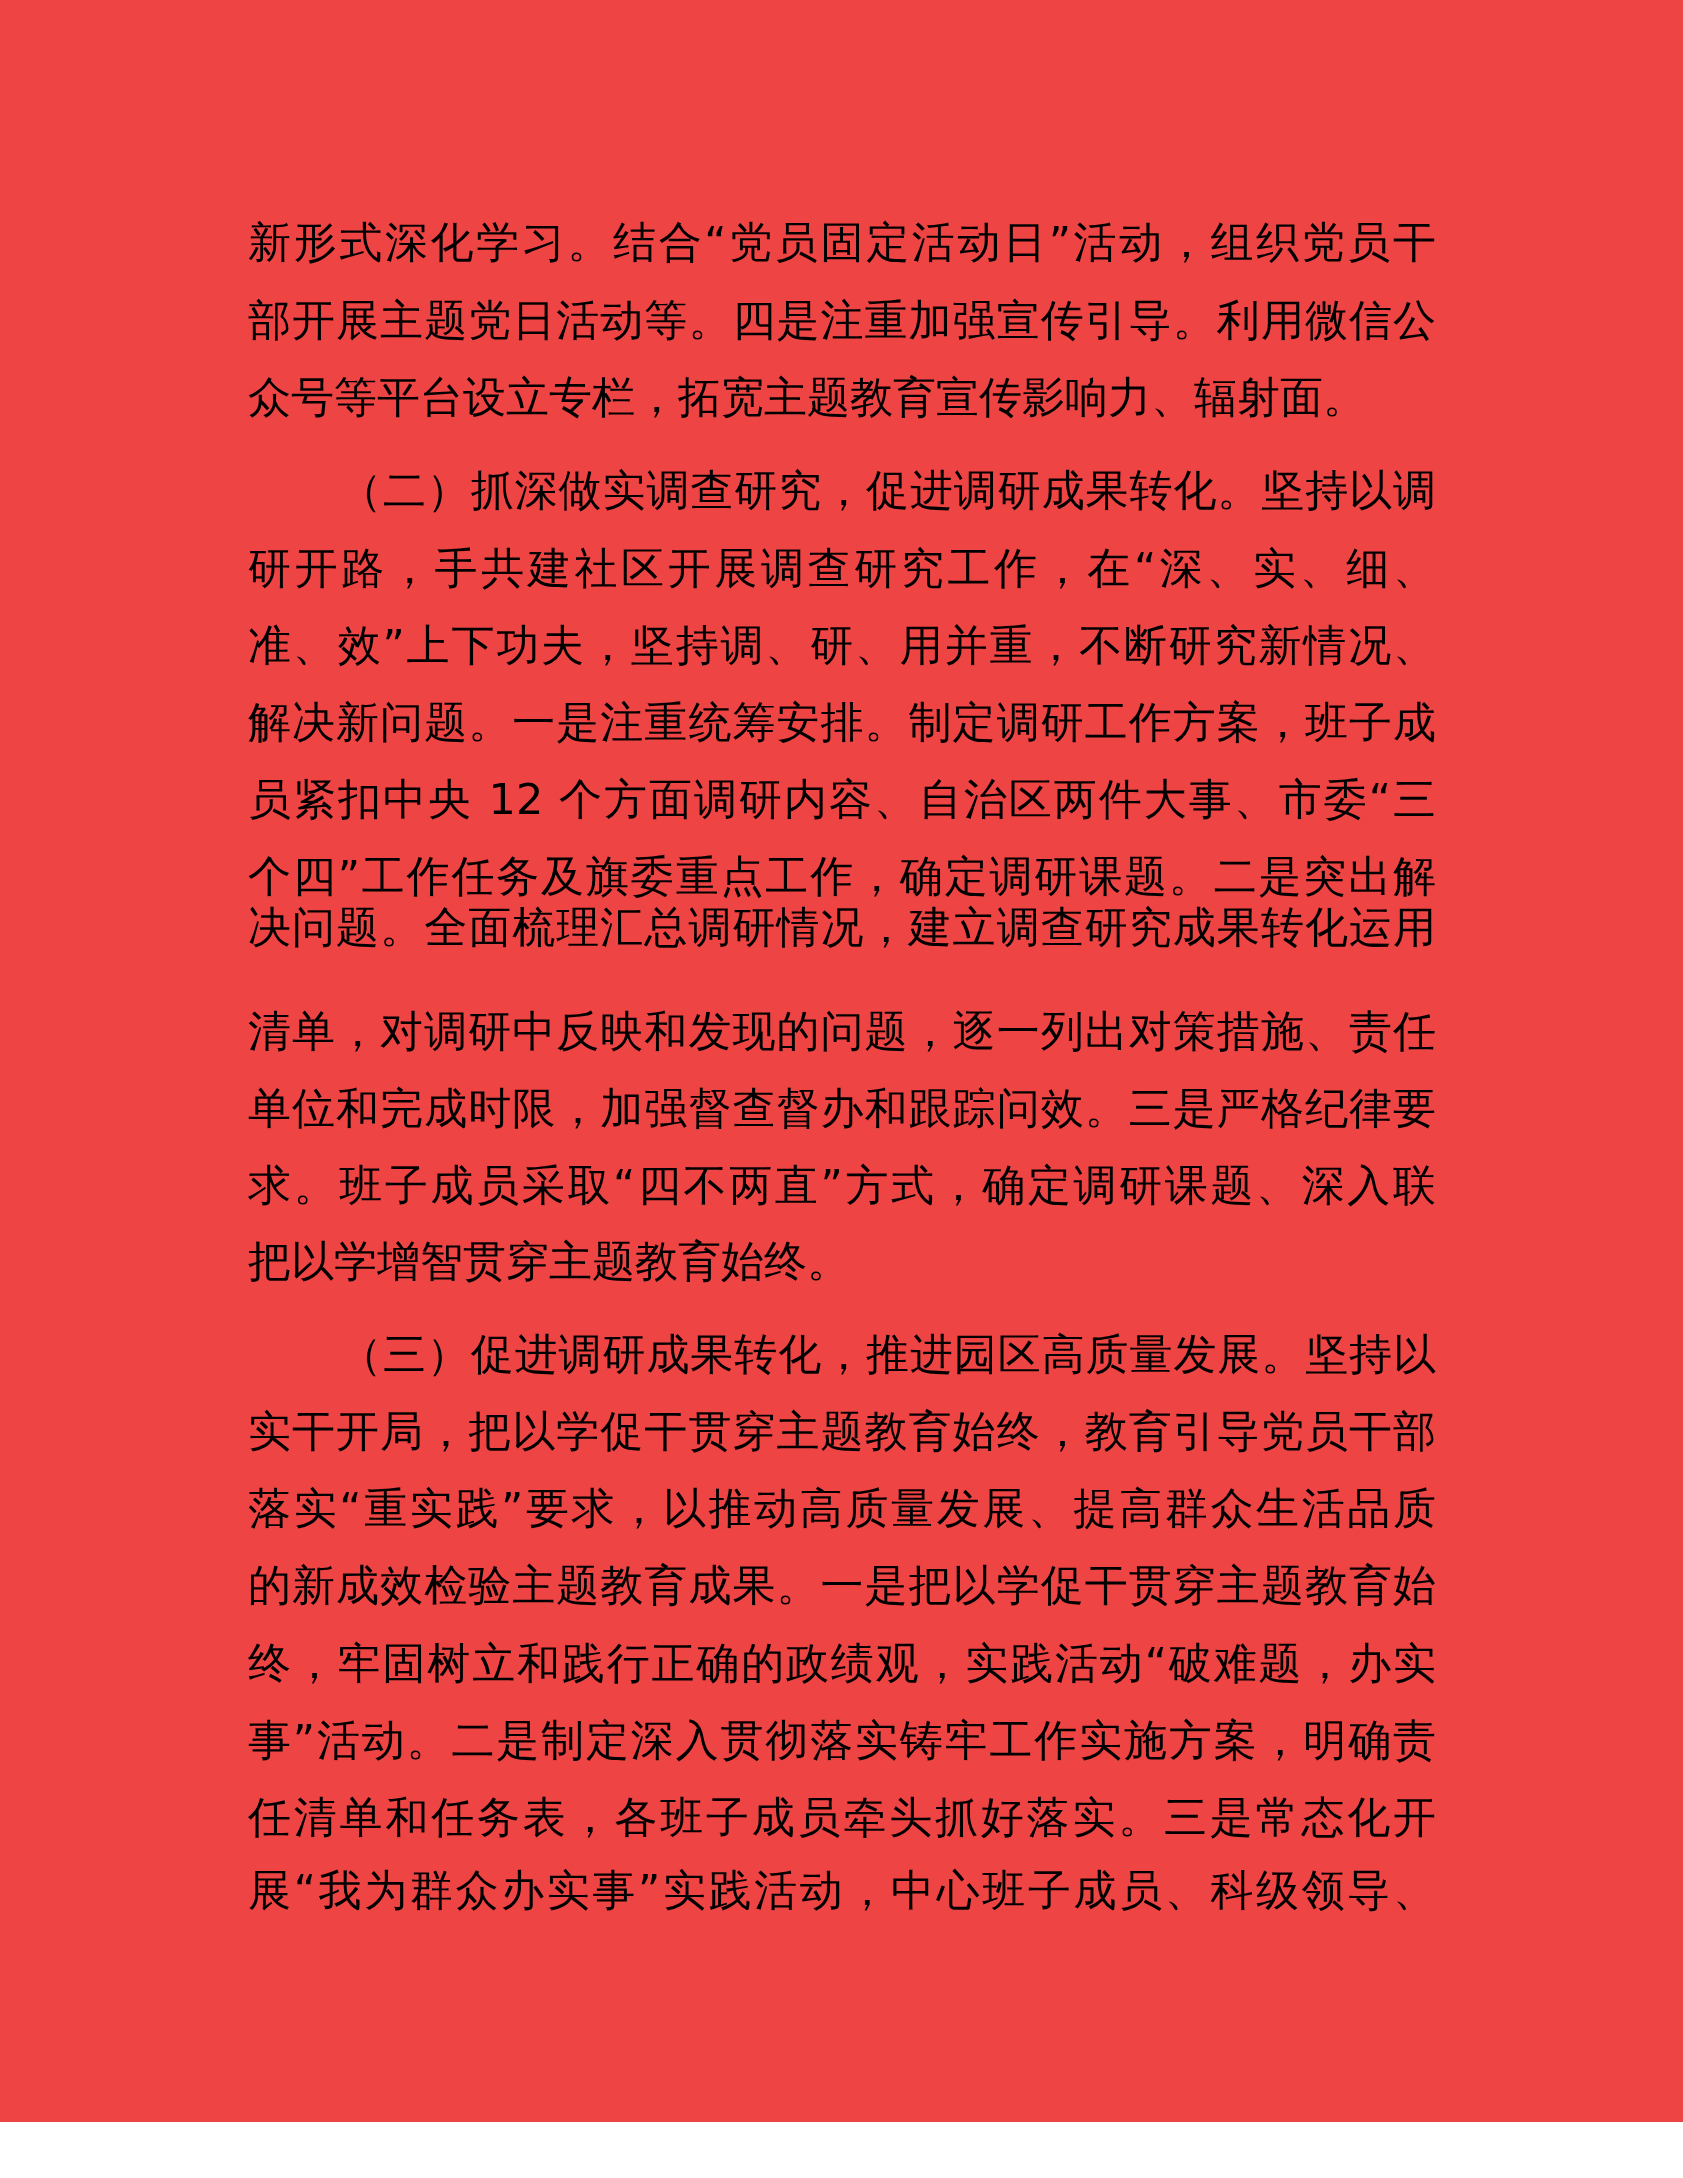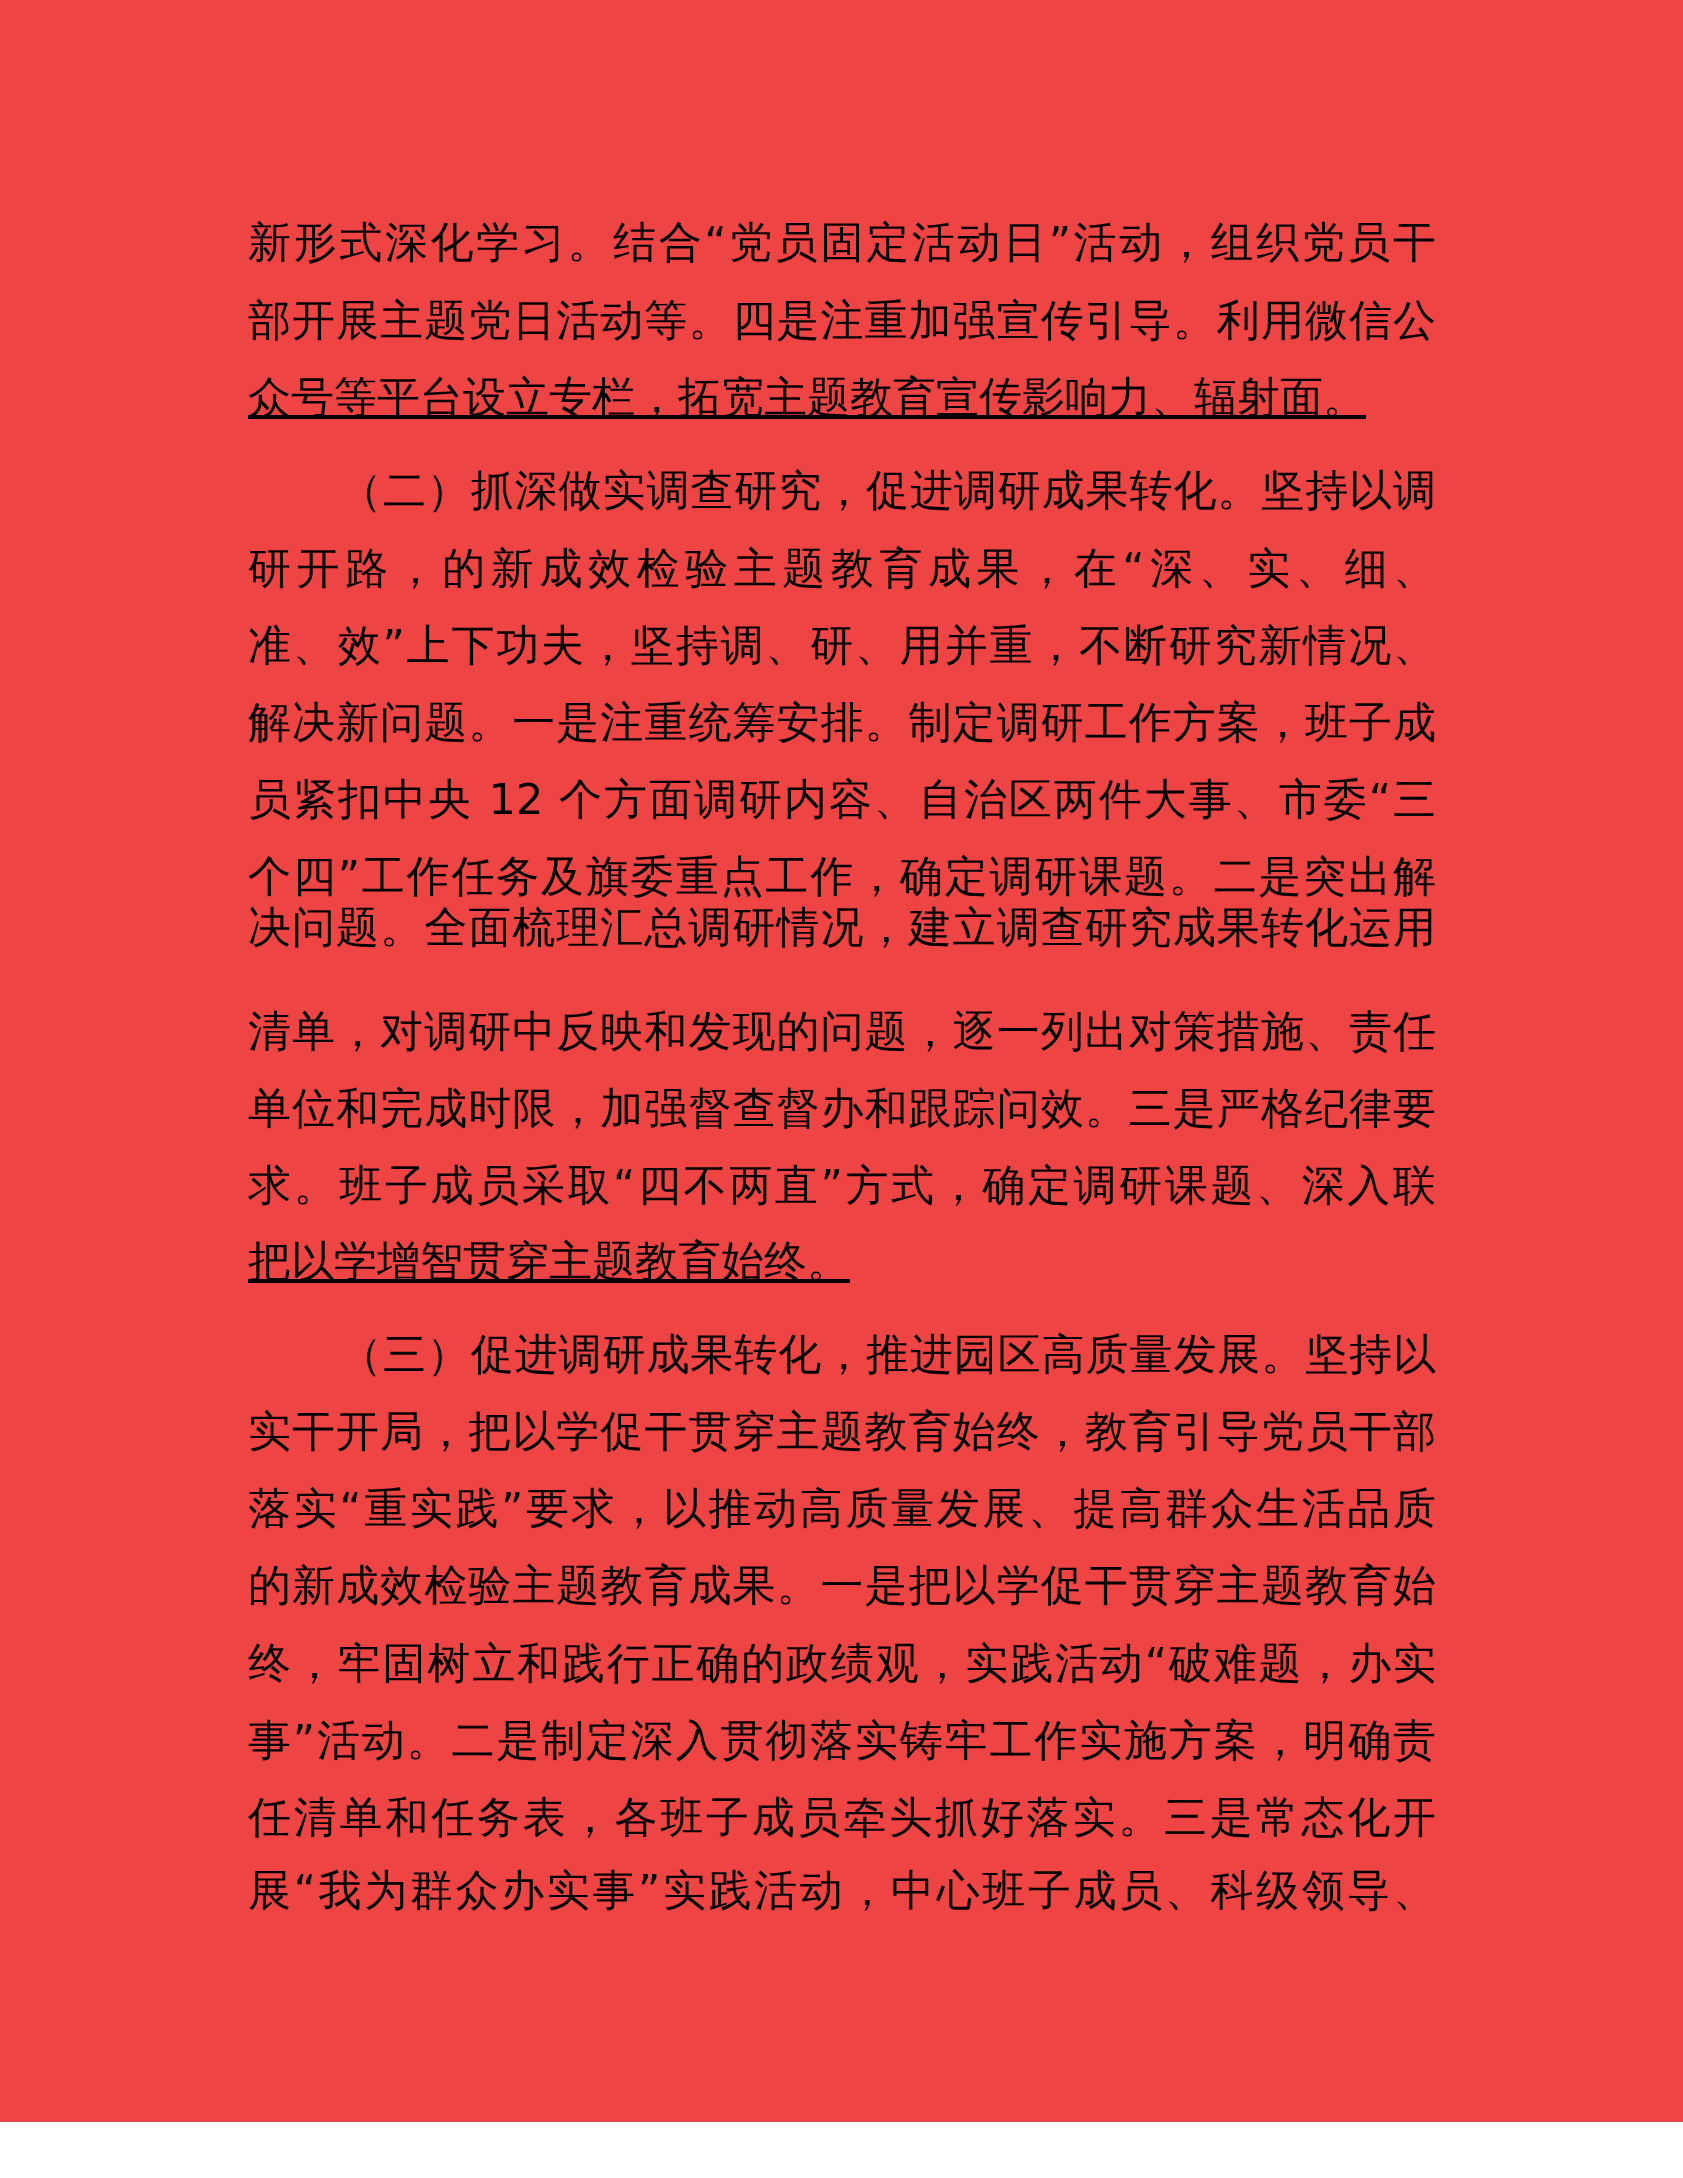--- a/index.html
+++ b/index.html
@@ -28,41 +28,40 @@
     font-family: "DejaVu Sans", "Liberation Sans", sans-serif;
     font-size: 43px;
     line-height: 55px;
     color: #000000;
     white-space: nowrap;
     text-align: justify;
     text-align-last: justify;
   }
   .line.last {
     text-align-last: left;
-    text-decoration: underline;
   }
   .line.indent {
     left: 339px;
     width: 1097px;
   }
 </style>
 </head>
 <body>
 
 <div class="page">
 
   <div>
     <div class="line" style="top:215px">新形式深化学习。结合“党员固定活动日”活动，组织党员干</div>
     <div class="line" style="top:293px">部开展主题党日活动等。四是注重加强宣传引导。利用微信公</div>
     <div class="line last" style="top:370px">众号等平台设立专栏，拓宽主题教育宣传影响力、辐射面。</div>
   </div>
 
   <div>
     <div class="line indent" style="top:463px">（二）抓深做实调查研究，促进调研成果转化。坚持以调</div>
-    <div class="line" style="top:541px">研开路，的新成效检验主题教育成果，在“深、实、细、</div>
+    <div class="line" style="top:541px">研开路，手共建社区开展调查研究工作，在“深、实、细、</div>
     <div class="line" style="top:618px">准、效”上下功夫，坚持调、研、用并重，不断研究新情况、</div>
     <div class="line" style="top:695px">解决新问题。一是注重统筹安排。制定调研工作方案，班子成</div>
     <div class="line" style="top:772px">员紧扣中央 12 个方面调研内容、自治区两件大事、市委“三</div>
     <div class="line" style="top:849px">个四”工作任务及旗委重点工作，确定调研课题。二是突出解</div>
     <div class="line" style="top:900px">决问题。全面梳理汇总调研情况，建立调查研究成果转化运用</div>
     <div class="line" style="top:1004px">清单，对调研中反映和发现的问题，逐一列出对策措施、责任</div>
     <div class="line" style="top:1081px">单位和完成时限，加强督查督办和跟踪问效。三是严格纪律要</div>
     <div class="line" style="top:1158px">求。班子成员采取“四不两直”方式，确定调研课题、深入联</div>
     <div class="line last" style="top:1234px">把以学增智贯穿主题教育始终。</div>
   </div>

